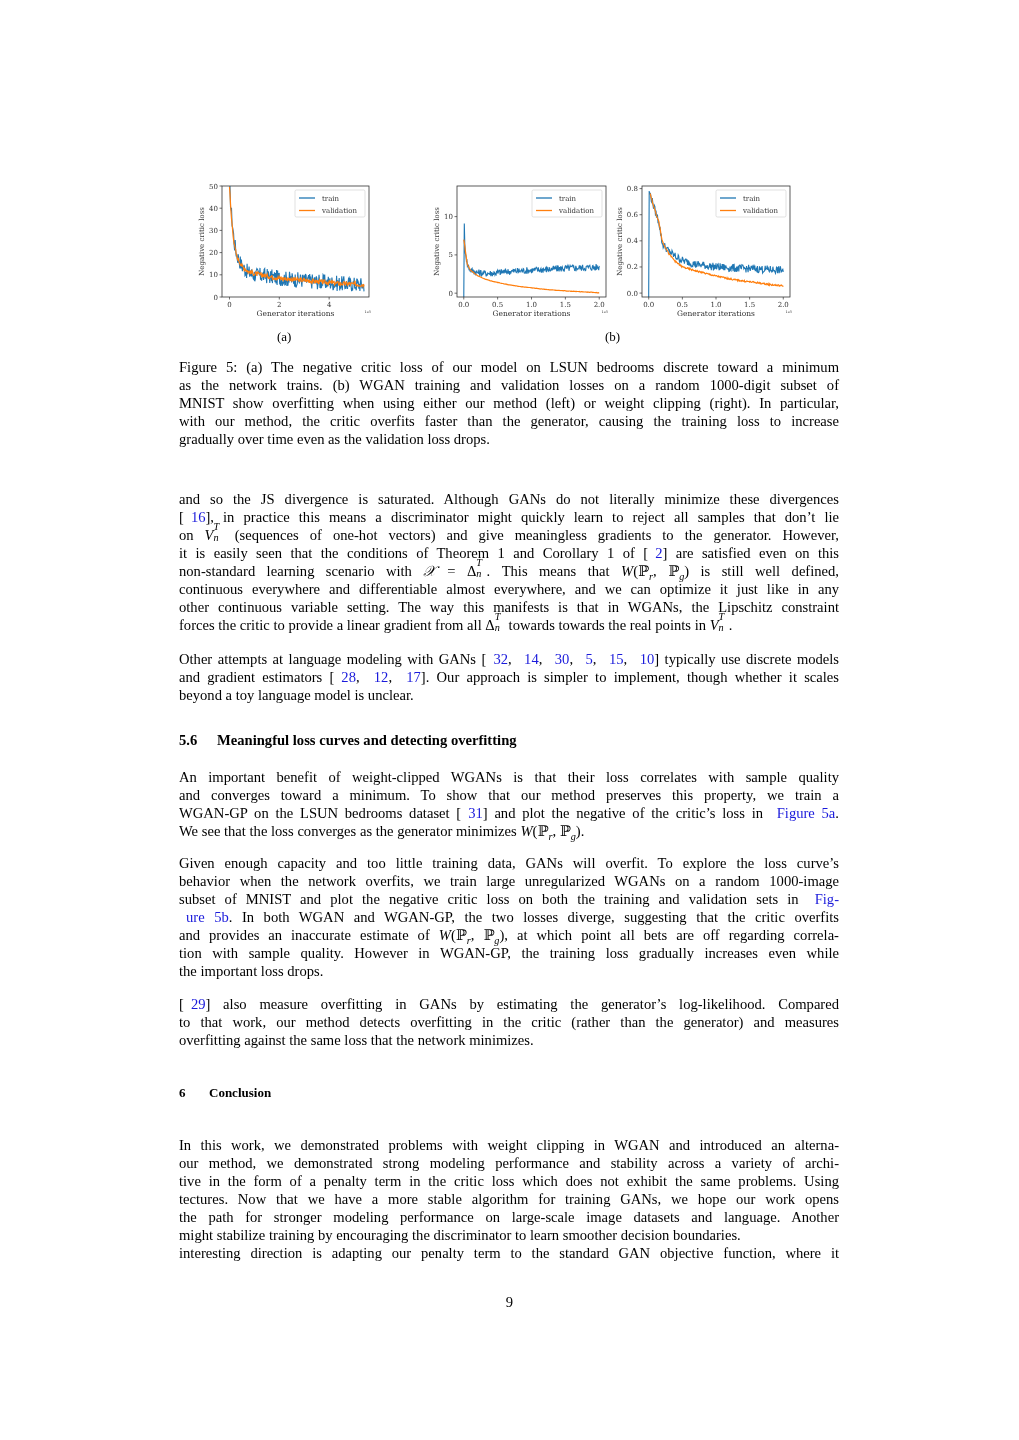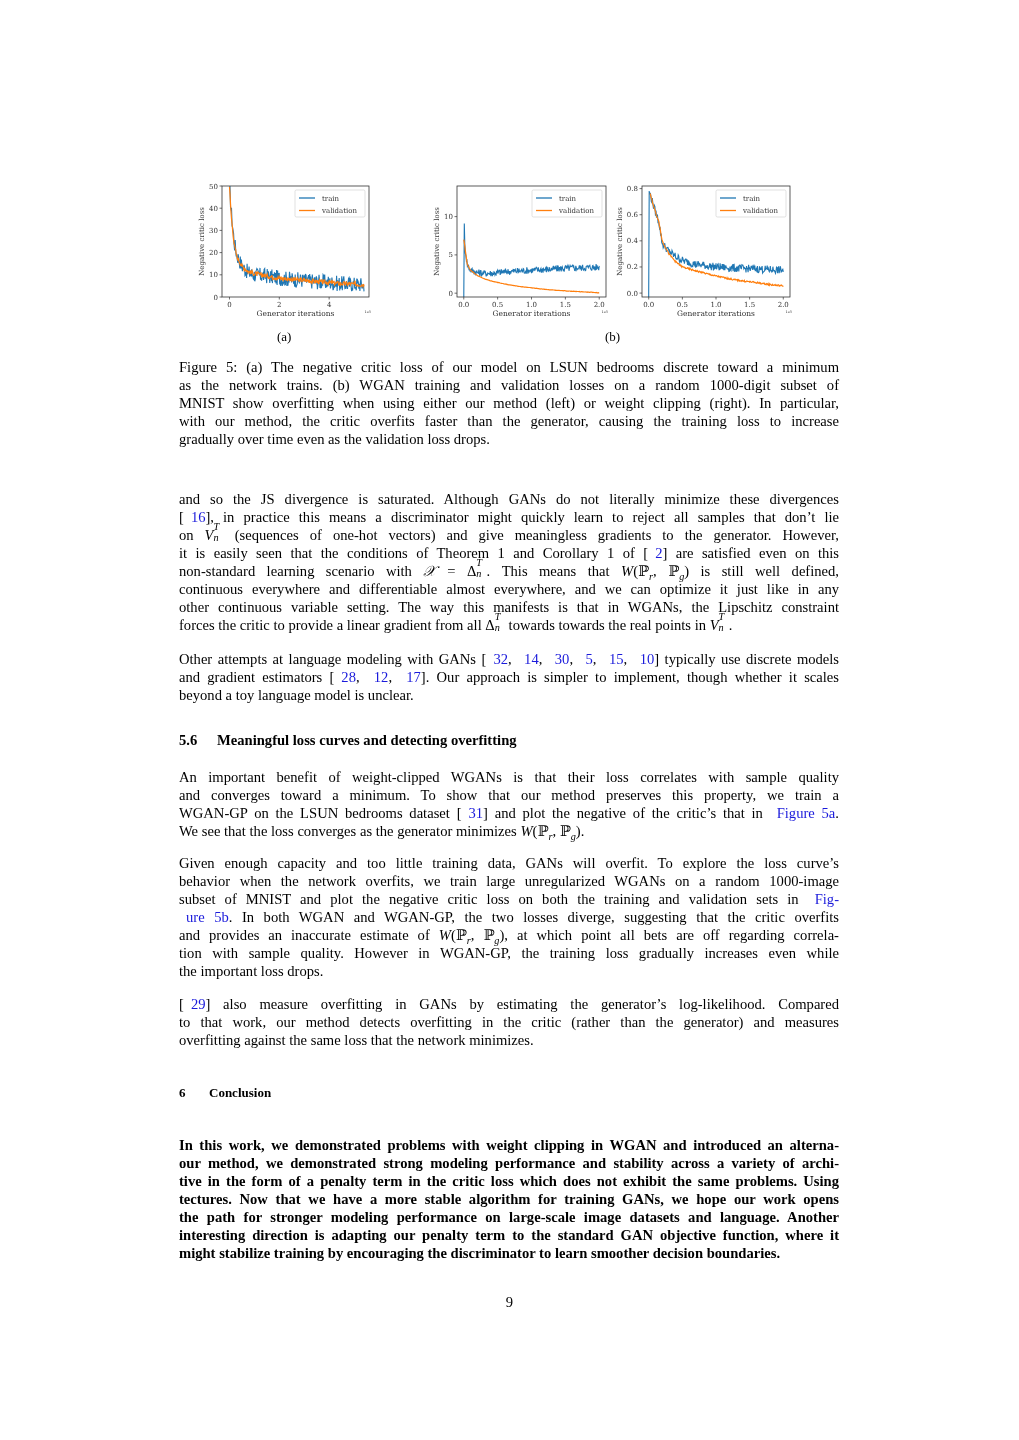--- a/index.html
+++ b/index.html
@@ -166,21 +166,21 @@
     <span class="ln last"><span>beyond a toy language model is unclear.</span></span>
   </div>
 
 <h3 class="sec" style="top:732px;">
   <span class="secnum" style="width:38px;">5.6</span><span>Meaningful loss curves and detecting overfitting</span>
 </h3>
 
 <div class="para" style="top:768px;">
     <span class="ln"><span>An important benefit of weight-clipped WGANs is that their loss correlates with sample quality</span></span>
     <span class="ln"><span>and converges toward a minimum. To show that our method preserves this property, we train a</span></span>
-    <span class="ln"><span>WGAN-GP on the LSUN bedrooms dataset [</span><span class="cite">31</span><span>] and plot the negative of the critic’s that in </span><span class="cite">Figure 5a</span><span>.</span></span>
+    <span class="ln"><span>WGAN-GP on the LSUN bedrooms dataset [</span><span class="cite">31</span><span>] and plot the negative of the critic’s loss in </span><span class="cite">Figure 5a</span><span>.</span></span>
     <span class="ln last"><span>We see that the loss converges as the generator minimizes </span><span class="math">W</span><span>(ℙ</span><span style="display: inline-block; position: relative; vertical-align: baseline;"><sub style="font-size: 0.7em; font-style: italic; line-height: 0;">r</sub></span><span>, ℙ</span><span style="display: inline-block; position: relative; vertical-align: baseline;"><sub style="font-size: 0.7em; font-style: italic; line-height: 0;">g</sub></span><span>).</span></span>
   </div>
 <div class="para" style="top:854px;">
     <span class="ln"><span>Given enough capacity and too little training data, GANs will overfit. To explore the loss curve’s</span></span>
     <span class="ln"><span>behavior when the network overfits, we train large unregularized WGANs on a random 1000-image</span></span>
     <span class="ln"><span>subset of MNIST and plot the negative critic loss on both the training and validation sets in </span><span class="cite">Fig-</span></span>
     <span class="ln"><span class="cite">ure 5b</span><span>. In both WGAN and WGAN-GP, the two losses diverge, suggesting that the critic overfits</span></span>
     <span class="ln"><span>and provides an inaccurate estimate of </span><span class="math">W</span><span>(ℙ</span><span style="display: inline-block; position: relative; vertical-align: baseline;"><sub style="font-size: 0.7em; font-style: italic; line-height: 0;">r</sub></span><span>, ℙ</span><span style="display: inline-block; position: relative; vertical-align: baseline;"><sub style="font-size: 0.7em; font-style: italic; line-height: 0;">g</sub></span><span>), at which point all bets are off regarding correla-</span></span>
     <span class="ln"><span>tion with sample quality. However in WGAN-GP, the training loss gradually increases even while</span></span>
     <span class="ln last"><span>the important loss drops.</span></span>
@@ -188,23 +188,23 @@
 <div class="para" style="top:995px;">
     <span class="ln"><span>[</span><span class="cite">29</span><span>] also measure overfitting in GANs by estimating the generator’s log-likelihood. Compared</span></span>
     <span class="ln"><span>to that work, our method detects overfitting in the critic (rather than the generator) and measures</span></span>
     <span class="ln last"><span>overfitting against the same loss that the network minimizes.</span></span>
   </div>
 
 <h2 class="sec" style="top:1085px;">
   <span class="secnum" style="width:30px;">6</span><span>Conclusion</span>
 </h2>
 
-<div class="para" style="top:1136px;font-weight:bold;">
+<div class="para" style="top:1136px;">
     <span class="ln"><span>In this work, we demonstrated problems with weight clipping in WGAN and introduced an alterna-</span></span>
     <span class="ln"><span>our method, we demonstrated strong modeling performance and stability across a variety of archi-</span></span>
     <span class="ln"><span>tive in the form of a penalty term in the critic loss which does not exhibit the same problems. Using</span></span>
     <span class="ln"><span>tectures. Now that we have a more stable algorithm for training GANs, we hope our work opens</span></span>
     <span class="ln"><span>the path for stronger modeling performance on large-scale image datasets and language. Another</span></span>
+    <span class="ln last"><span>might stabilize training by encouraging the discriminator to learn smoother decision boundaries.</span></span>
     <span class="ln"><span>interesting direction is adapting our penalty term to the standard GAN objective function, where it</span></span>
-    <span class="ln last"><span>might stabilize training by encouraging the discriminator to learn smoother decision boundaries.</span></span>
   </div>
 
 <div class="pagenum">9</div>
 
 </body></html>

